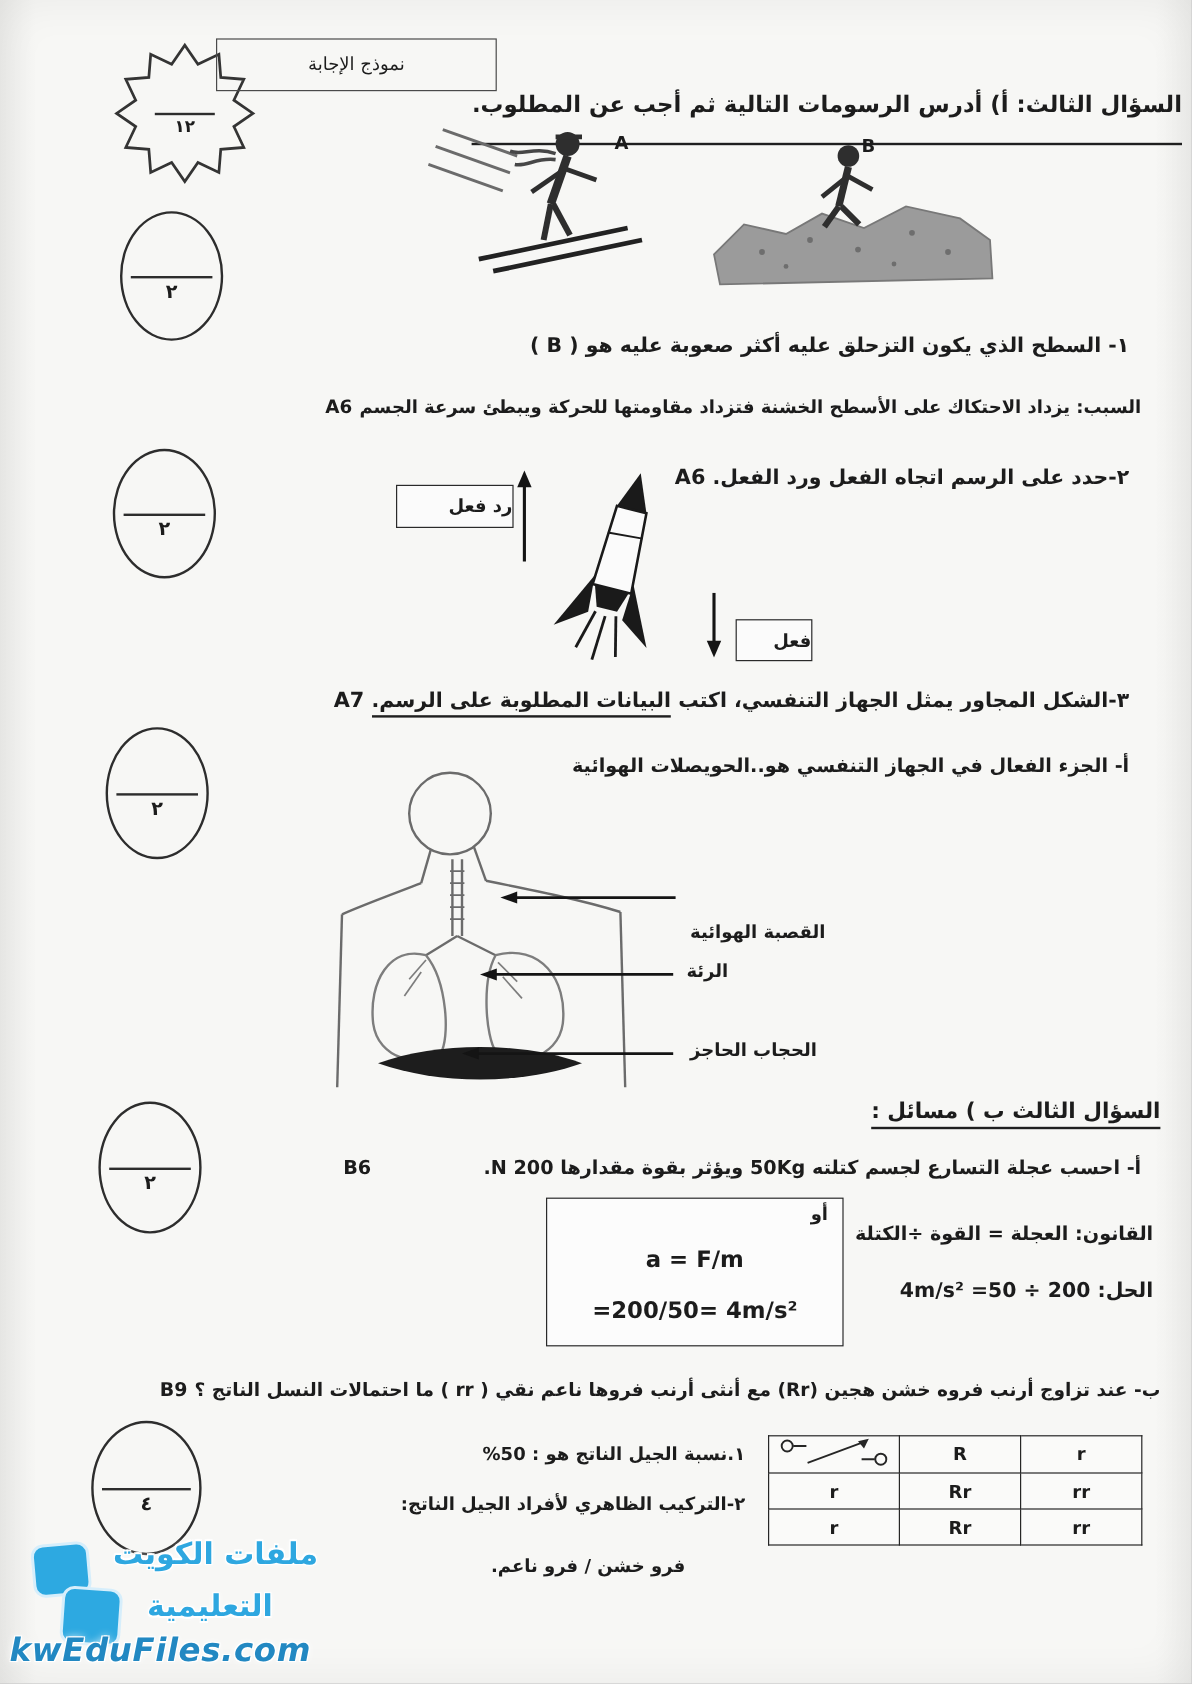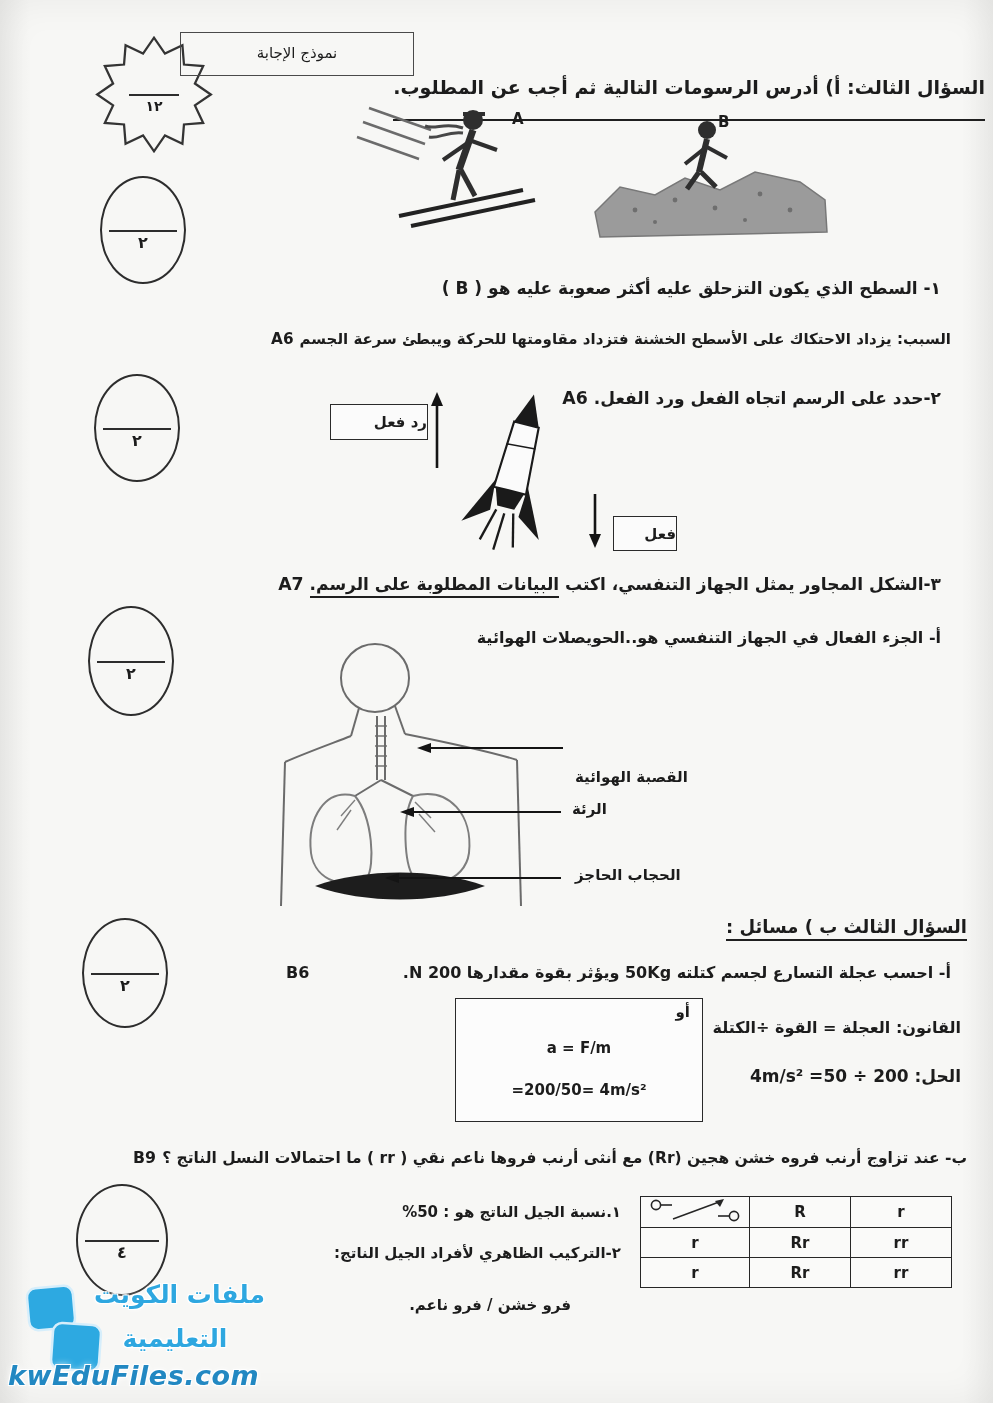--- a/index.html
+++ b/index.html
@@ -32,21 +32,21 @@
   .star-wrap{position:absolute;}
   .star-line{position:absolute;left:30%;right:30%;top:49%;border-top:2px solid #2d2d2d;}
   .star-num{position:absolute;top:52%;left:0;right:0;text-align:center;font-weight:bold;font-size:14px;}
 
   
   .tag-box{border:1.8px solid #2a2a2a;text-align:center;font-weight:bold;font-size:15px;display:flex;align-items:center;justify-content:flex-start;background:rgba(255,255,255,0.55);}
 
   
   .formula-box{border:1.8px solid #2a2a2a;background:rgba(255,255,255,0.65);}
   .fb-or{position:absolute;top:4px;right:12px;font-weight:bold;font-size:15px;}
-  .fb-l1,.fb-l2{position:absolute;left:0;right:0;text-align:center;direction:ltr;font-weight:bold;font-size:15px;}
+  .fb-l1,.fb-l2{position:absolute;left:0;right:0;text-align:center;direction:ltr;font-weight:bold;font-size:19px;}
   .fb-l1{top:40px;} .fb-l2{top:82px;}
 
   
   .punnett{position:absolute;border-collapse:collapse;direction:ltr;background:rgba(255,255,255,0.4);}
   .punnett td{border:1.7px solid #262626;width:100px;height:29px;text-align:center;font-weight:bold;font-size:15px;padding:0;}
   .punnett td.corner{width:108px;}
 
   
   .anat-label{font-size:15px;font-weight:bold;white-space:nowrap;}
 

